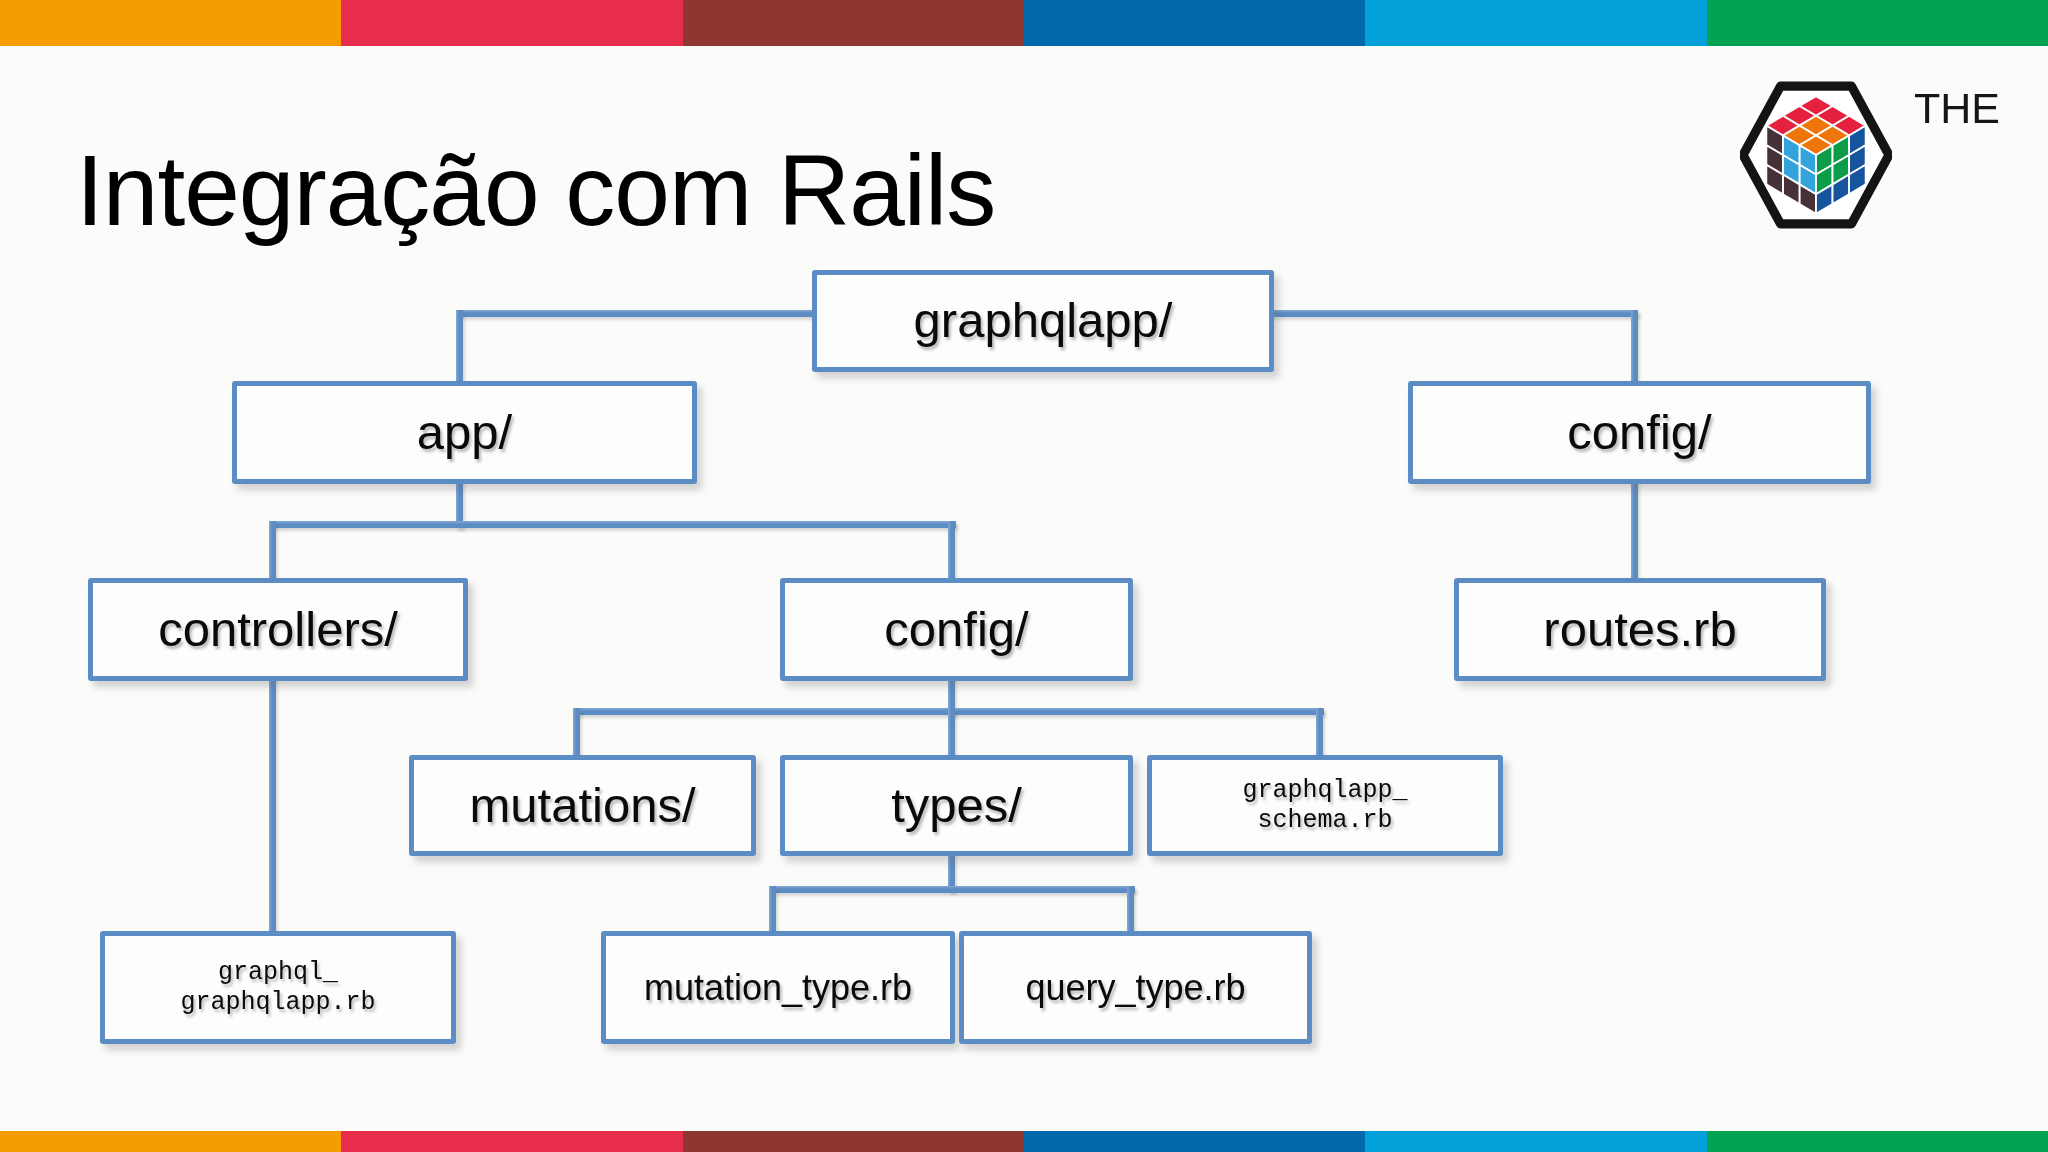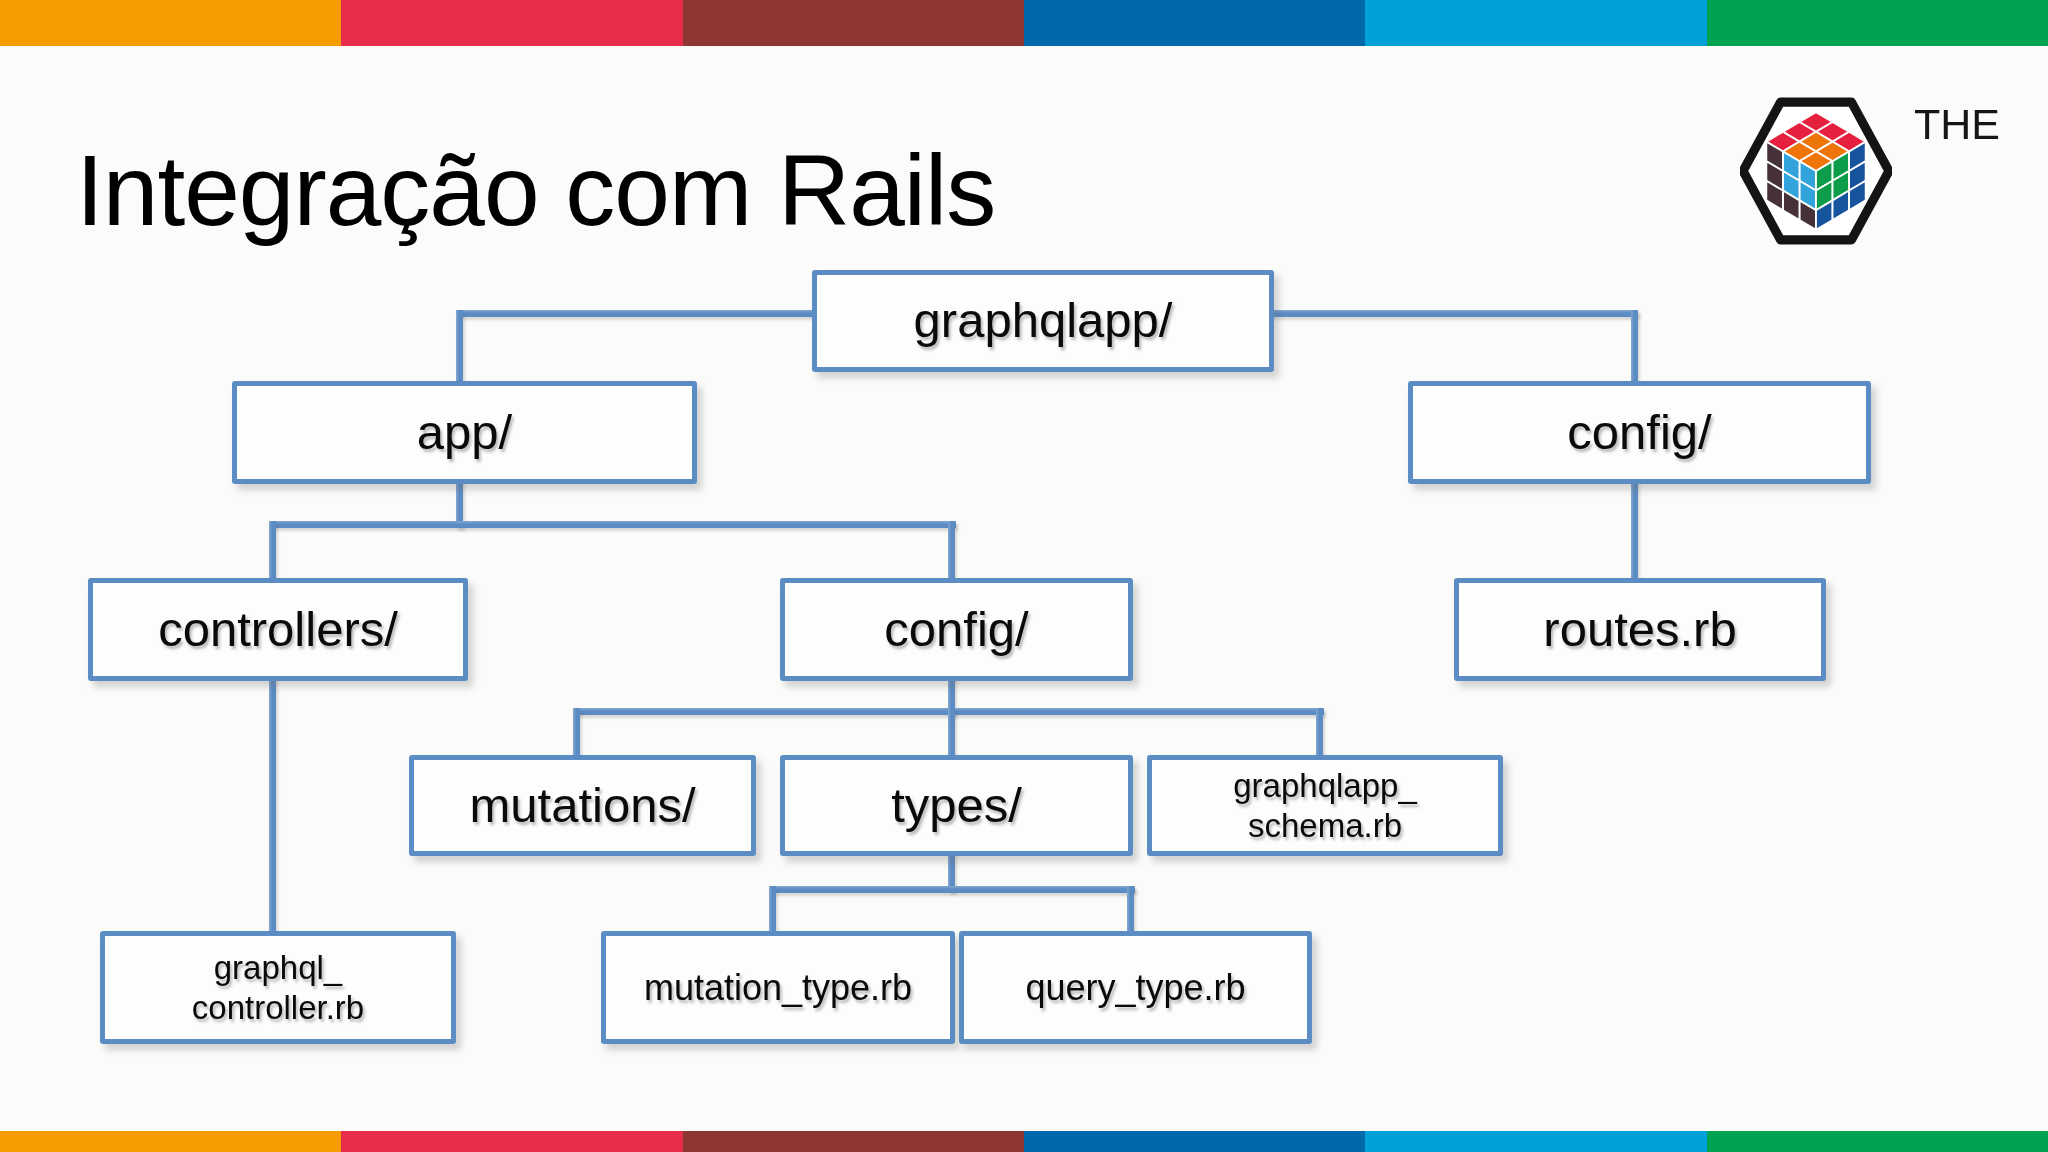--- a/index.html
+++ b/index.html
@@ -13,21 +13,21 @@
   .brand-bar.top{top:0;height:46px;}
   .brand-bar.bottom{bottom:0;height:21px;}
   .brand-bar .seg{flex:1 1 0;}
   
   .slide-title{
     position:absolute;left:76px;top:58px;
     font-size:100px;line-height:1.3;font-weight:400;
     color:#000000;letter-spacing:-1px;white-space:nowrap;
   }
   
-  .logo{position:absolute;right:48px;top:96px;display:flex;align-items:flex-start;}
+  .logo{position:absolute;right:48px;top:80px;display:flex;align-items:flex-start;}
   .logo svg{display:block;}
   .wordmark{
     margin-left:22px;margin-top:6px;
     font-size:43px;line-height:1.06;color:#161616;
     font-weight:400;letter-spacing:0px;white-space:nowrap;
   }
   
   .conn{position:absolute;background:var(--accent,#5b8cc4);z-index:1;
     box-shadow:2px 3px 3px rgba(90,90,90,.22);}
   .conn.h{background:linear-gradient(to bottom,#85a8d2 0%,var(--accent,#5b8cc4) 45%);}
@@ -37,21 +37,21 @@
     background:#FDFDFC;
     border:5px solid var(--accent,#5b8cc4);
     border-radius:3px;
     box-shadow:5px 6px 7px rgba(100,100,100,.28), inset 0 0 0 2px rgba(255,255,255,.55);
     display:flex;align-items:center;justify-content:center;
     color:#0a0a0a;text-align:center;
   }
   .node .lbl{white-space:pre-line;text-shadow:2px 3px 3px rgba(80,80,80,.40);}
   .node.lg .lbl{font-size:49px;line-height:1.1;}
   .node.md .lbl{font-size:36px;line-height:1.1;}
-  .node.sm .lbl{font-size:33px;line-height:1.2;}
+  .node.sm .lbl{font-size:25px;line-height:1.2;font-family:Liberation Mono, monospace;}
 </style>
 </head>
 <body style="background: rgb(251, 251, 249);">
 
 <div class="brand-bar top">
   <div class="seg" style="background: rgb(245, 156, 0);"></div>
   <div class="seg" style="background: rgb(231, 44, 76);"></div>
   <div class="seg" style="background: rgb(142, 55, 50);"></div>
   <div class="seg" style="background: rgb(1, 104, 169);"></div>
   <div class="seg" style="background: rgb(1, 160, 216);"></div>
@@ -141,21 +141,21 @@
   </div>
 <div class="node lg" style="left:780px;top:755px;width:343px;height:91px">
     <span class="lbl">types/</span>
   </div>
 <div class="node sm" style="left:1147px;top:755px;width:346px;height:91px">
     <span class="lbl">graphqlapp_
 schema.rb</span>
   </div>
 <div class="node sm" style="left:100px;top:931px;width:346px;height:103px">
     <span class="lbl">graphql_
-controller.rb</span>
+graphqlapp.rb</span>
   </div>
 <div class="node md" style="left:601px;top:931px;width:344px;height:103px">
     <span class="lbl">mutation_type.rb</span>
   </div>
 <div class="node md" style="left:959px;top:931px;width:343px;height:103px">
     <span class="lbl">query_type.rb</span>
   </div>
 
 <div class="brand-bar bottom">
   <div class="seg" style="background: rgb(245, 156, 0);"></div>

